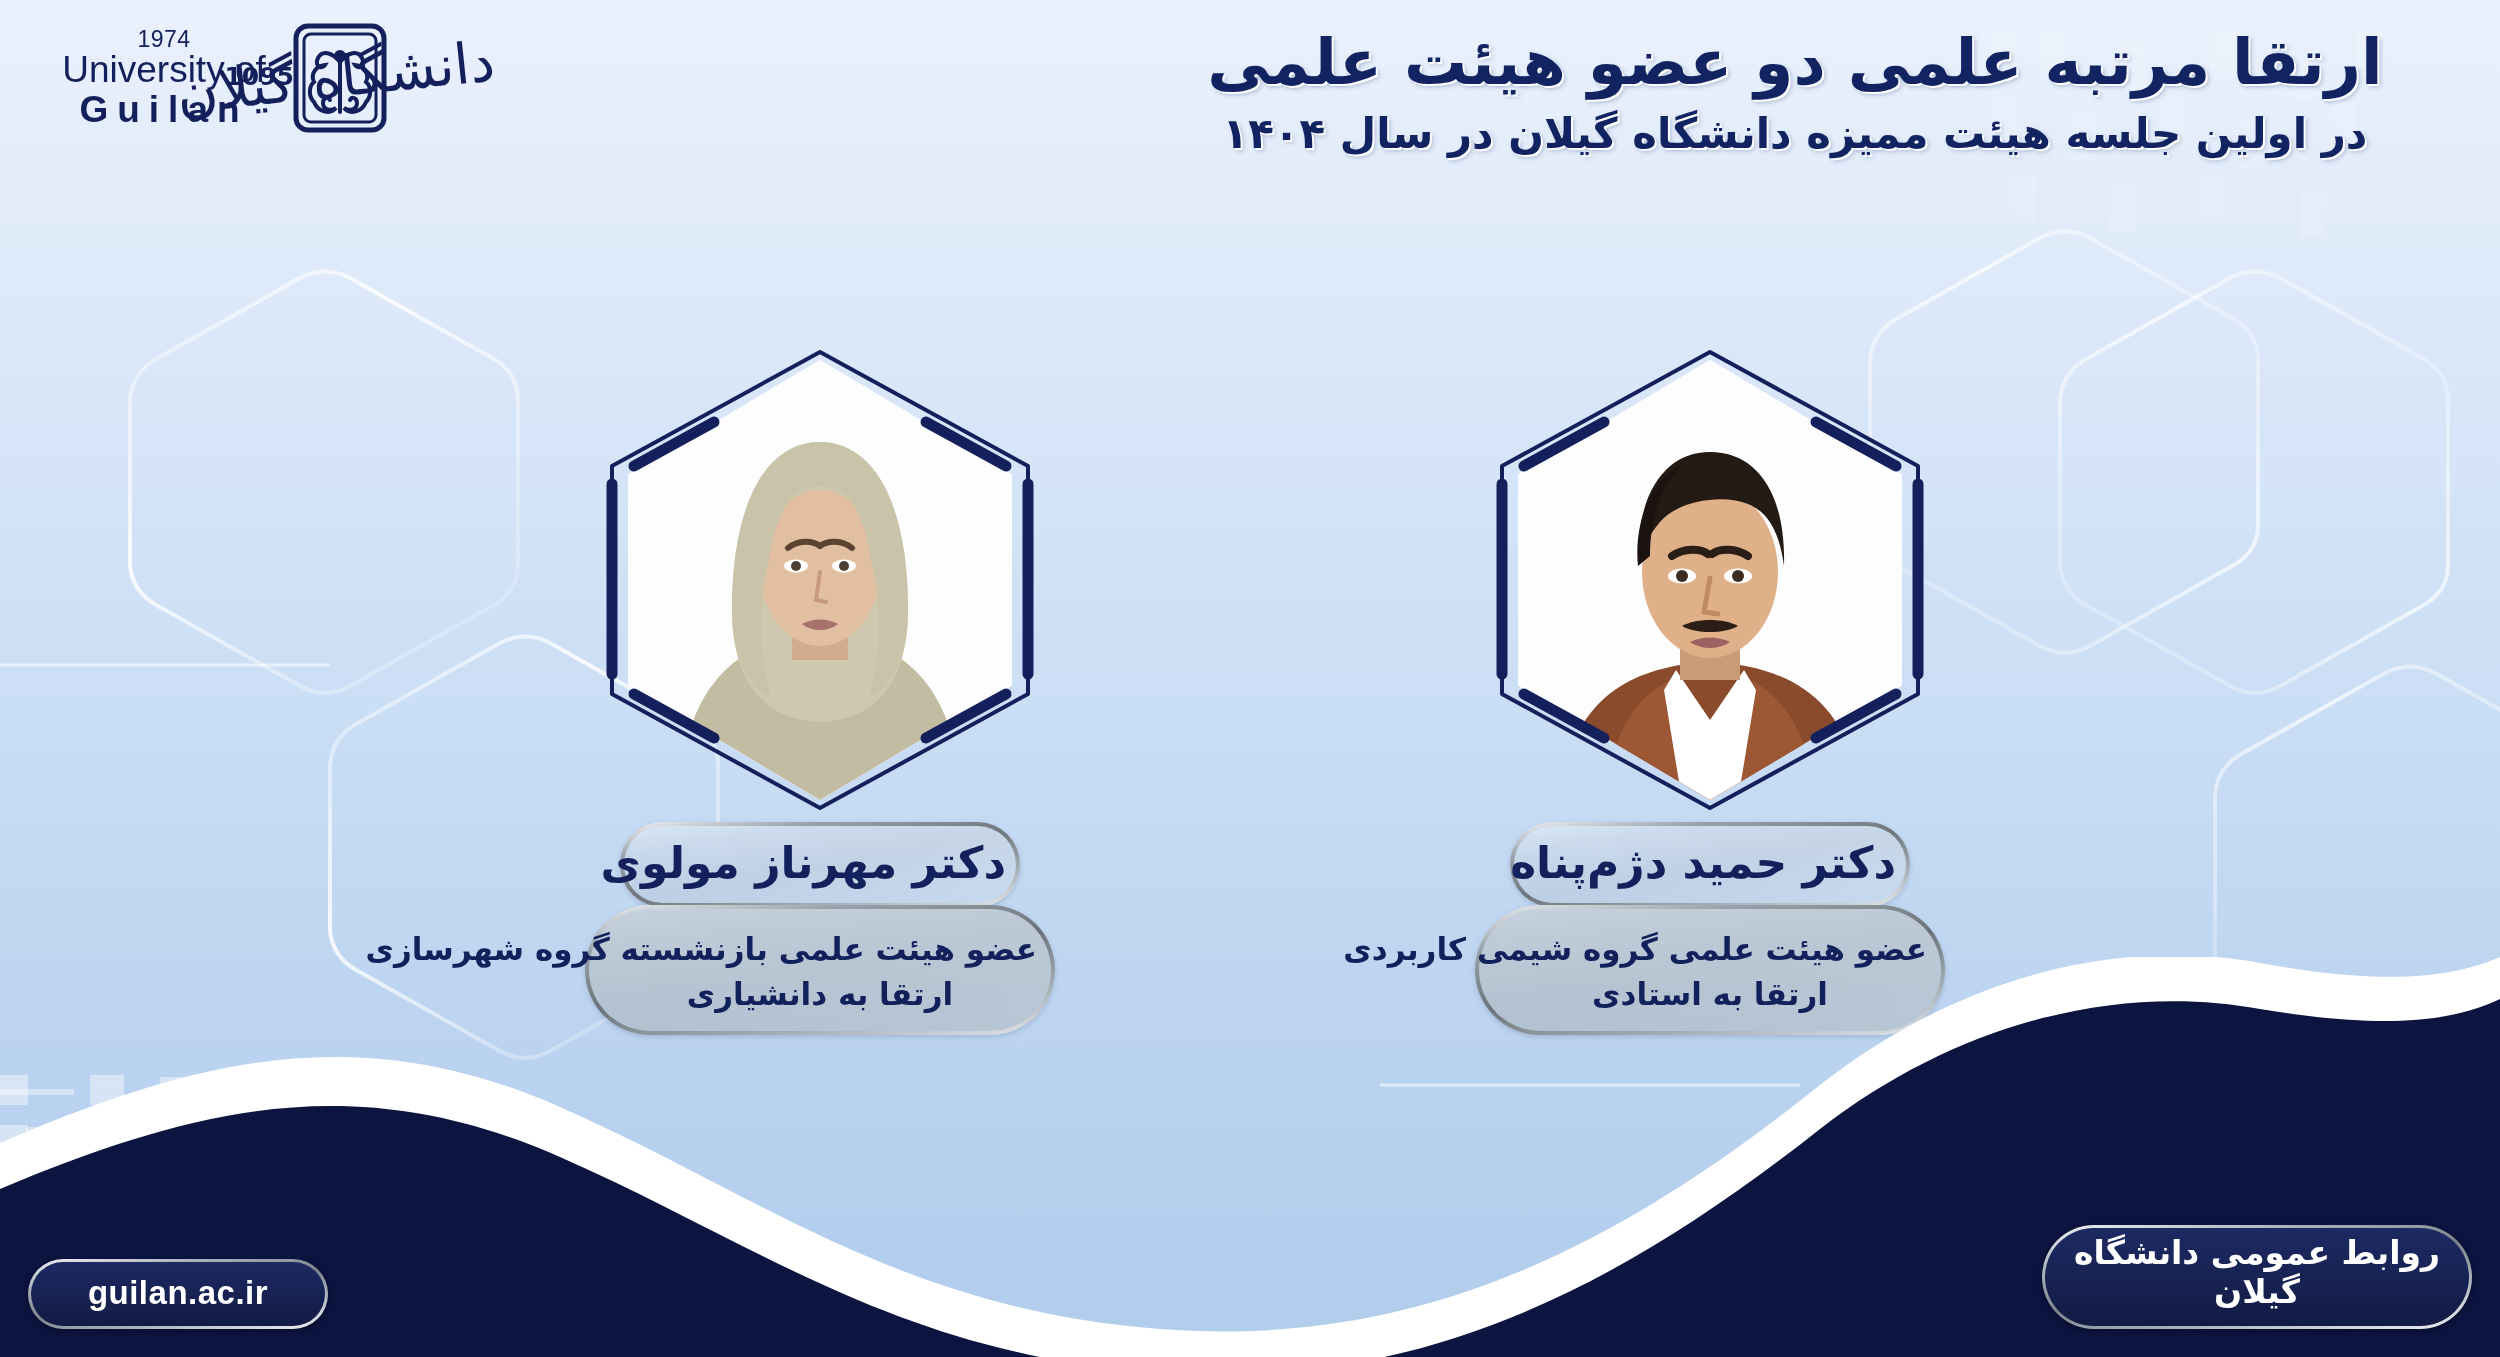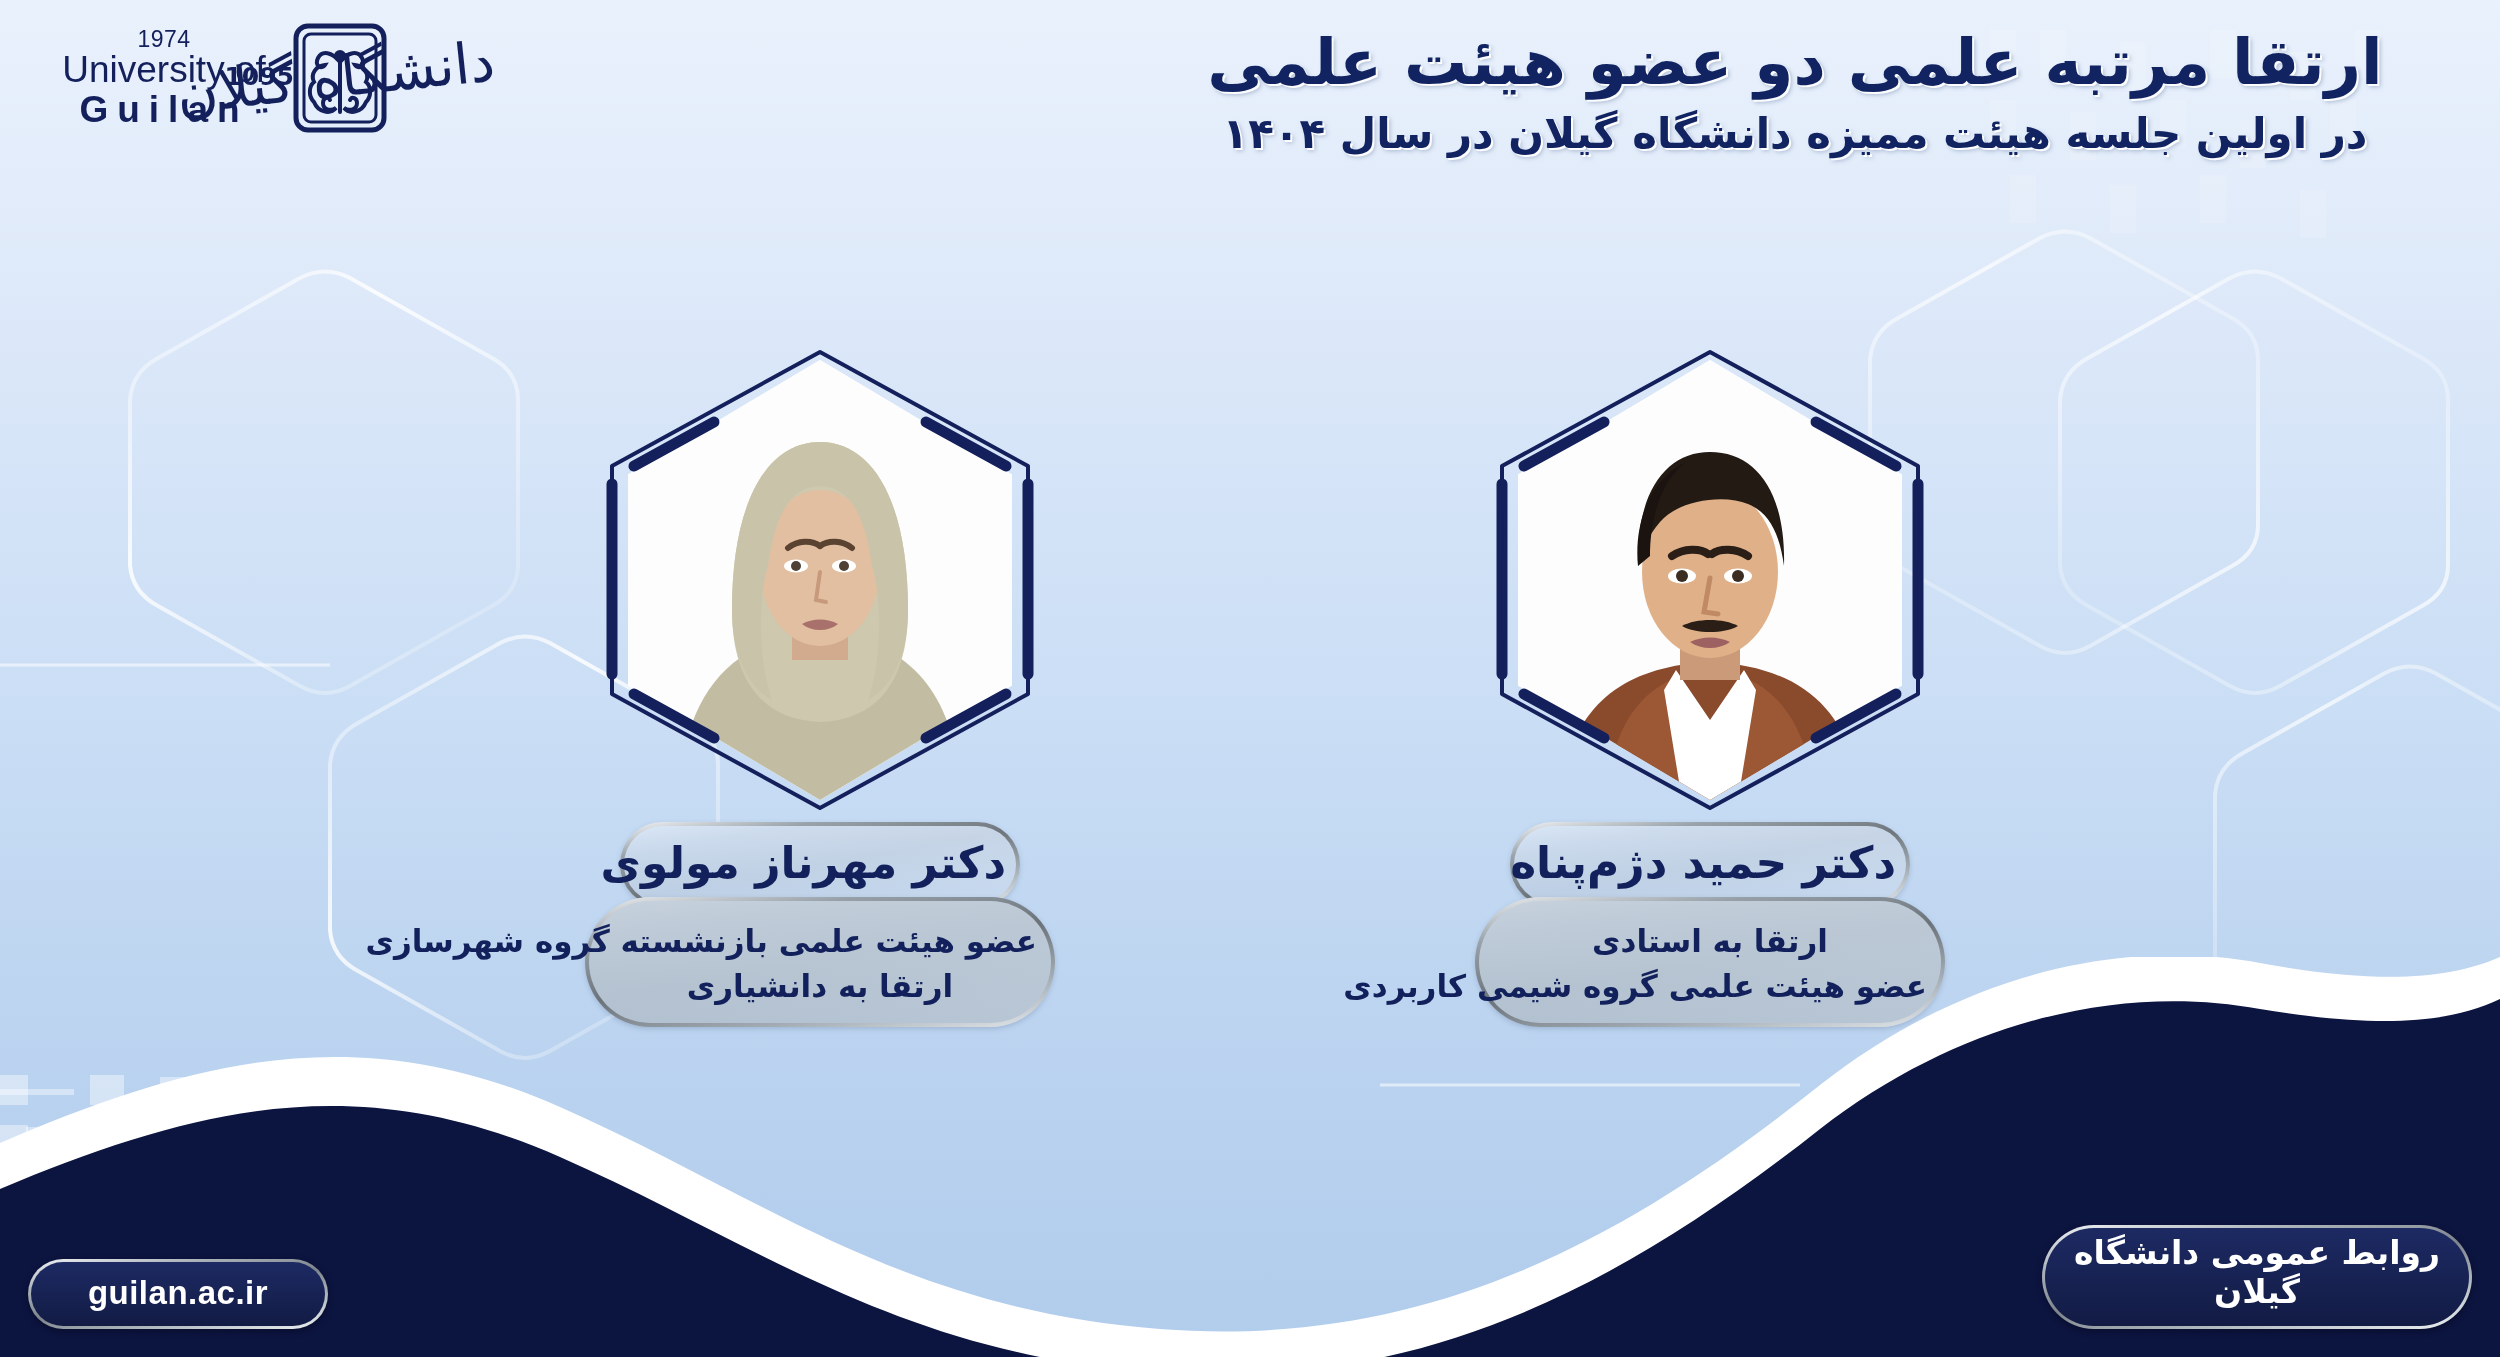--- a/index.html
+++ b/index.html
@@ -170,21 +170,21 @@
   .hex-outline {
     position: absolute;
     left: -16px; top: -16px;
     width: 432px; height: 472px;
     pointer-events: none;
   }
 
   
   .badge {
     position: relative;
-    margin: 0 auto;
+    margin: 8px auto;
     border-radius: 999px;
     text-align: center;
     color: #12215c;
     font-weight: bold;
     font-family: "DejaVu Sans", sans-serif;
     background-clip: padding-box;
   }
   .name-badge {
     margin-top: 22px;
     width: 400px;
@@ -479,22 +479,22 @@
             <path d="M402 122 L322 78"></path>
             <path d="M30 350 L110 394"></path>
             <path d="M402 350 L322 394"></path>
           </g>
         </svg>
       </div>
 
       <div class="badge name-badge">دکتر حمید دژم‌پناه</div>
 
       <div class="badge role-badge">
+        <span class="ln">عضو هیئت علمی گروه شیمی کاربردی</span>
         <span class="ln">ارتقا به استادی</span>
-        <span class="ln">عضو هیئت علمی گروه شیمی کاربردی</span>
       </div>
     </div>
 
   </div>
 
   <div class="waves">
     <svg viewBox="0 0 2500 400" preserveAspectRatio="none" aria-hidden="true">
       <path d="M0 186
                C 200 100, 360 62, 560 150
                C 760 238, 900 352, 1160 372

